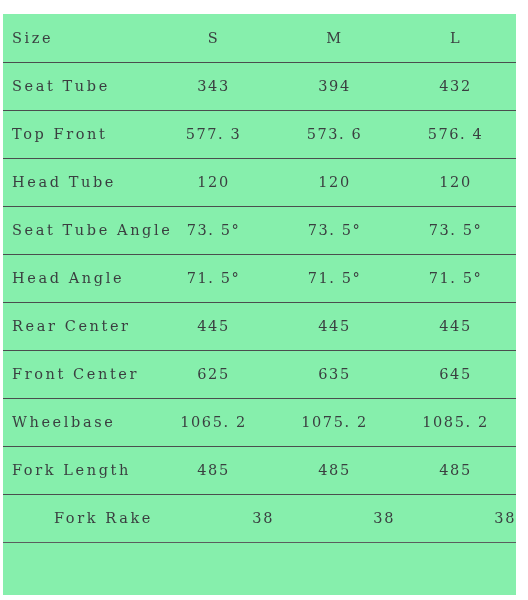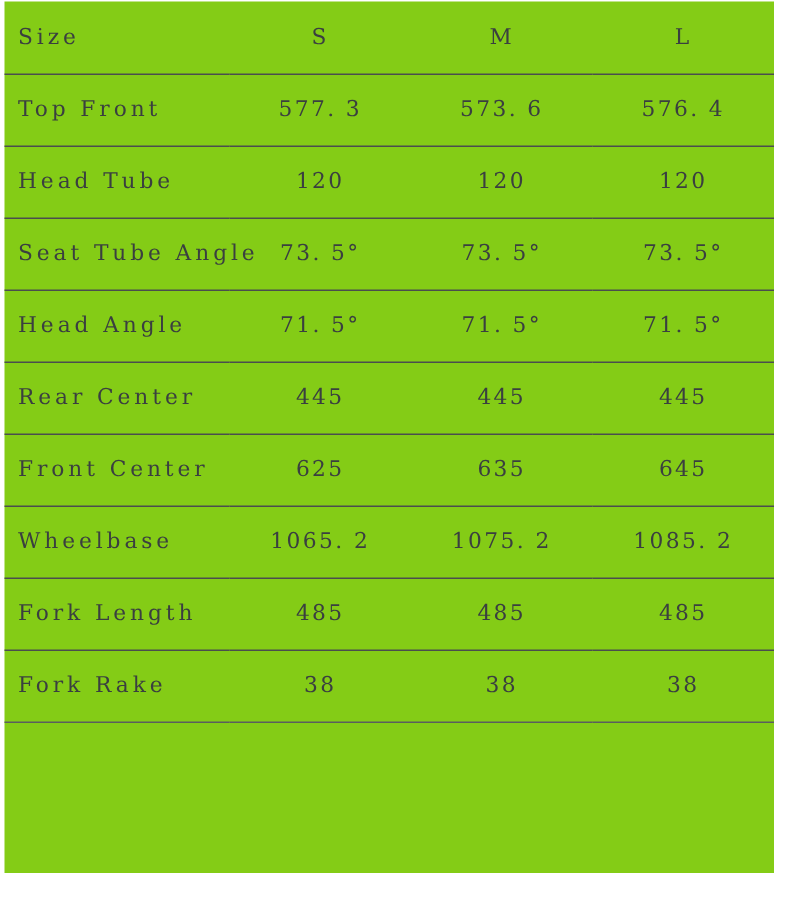--- a/index.html
+++ b/index.html
@@ -10,24 +10,24 @@
   body {
     width: 528px;
     height: 600px;
     overflow: hidden;
     font-family: "DejaVu Serif", serif;
   }
 
   #geometry-table-wrap {
     position: absolute;
     left: 3px;
-    top: 1px;
+    top: 14px;
     width: 513px;
     height: 581px;
-    background: #84cc16;
+    background: #86efac;
     box-sizing: border-box;
   }
 
   table.geometry-table {
     width: 100%;
     border-collapse: collapse;
     table-layout: fixed;
   }
 
   table.geometry-table col.c-label { width: 150px; }
@@ -69,20 +69,21 @@
     padding-left: 9px;
   }
   table.geometry-table thead th.cell-val {
     text-align: center;
     letter-spacing: 1.6px;
   }
 
   
   table.geometry-table tbody tr:last-child td {
     border-bottom: 1.4px solid #5a5e5e;
+    text-align: right;
   }
 </style>
 </head>
 <body>
 
 <div id="geometry-table-wrap">
   <table class="geometry-table">
     <colgroup>
       <col class="c-label">
       <col class="c-s">
@@ -91,20 +92,26 @@
     </colgroup>
     <thead>
       <tr>
         <th class="cell-label">Size</th>
         <th class="cell-val">S</th>
         <th class="cell-val">M</th>
         <th class="cell-val">L</th>
       </tr>
     </thead>
     <tbody>
+      <tr>
+        <td class="cell-label">Seat Tube</td>
+        <td class="cell-val">343</td>
+        <td class="cell-val">394</td>
+        <td class="cell-val">432</td>
+      </tr>
       <tr>
         <td class="cell-label">Top Front</td>
         <td class="cell-val">577. 3</td>
         <td class="cell-val">573. 6</td>
         <td class="cell-val">576. 4</td>
       </tr>
       <tr>
         <td class="cell-label">Head Tube</td>
         <td class="cell-val">120</td>
         <td class="cell-val">120</td>

